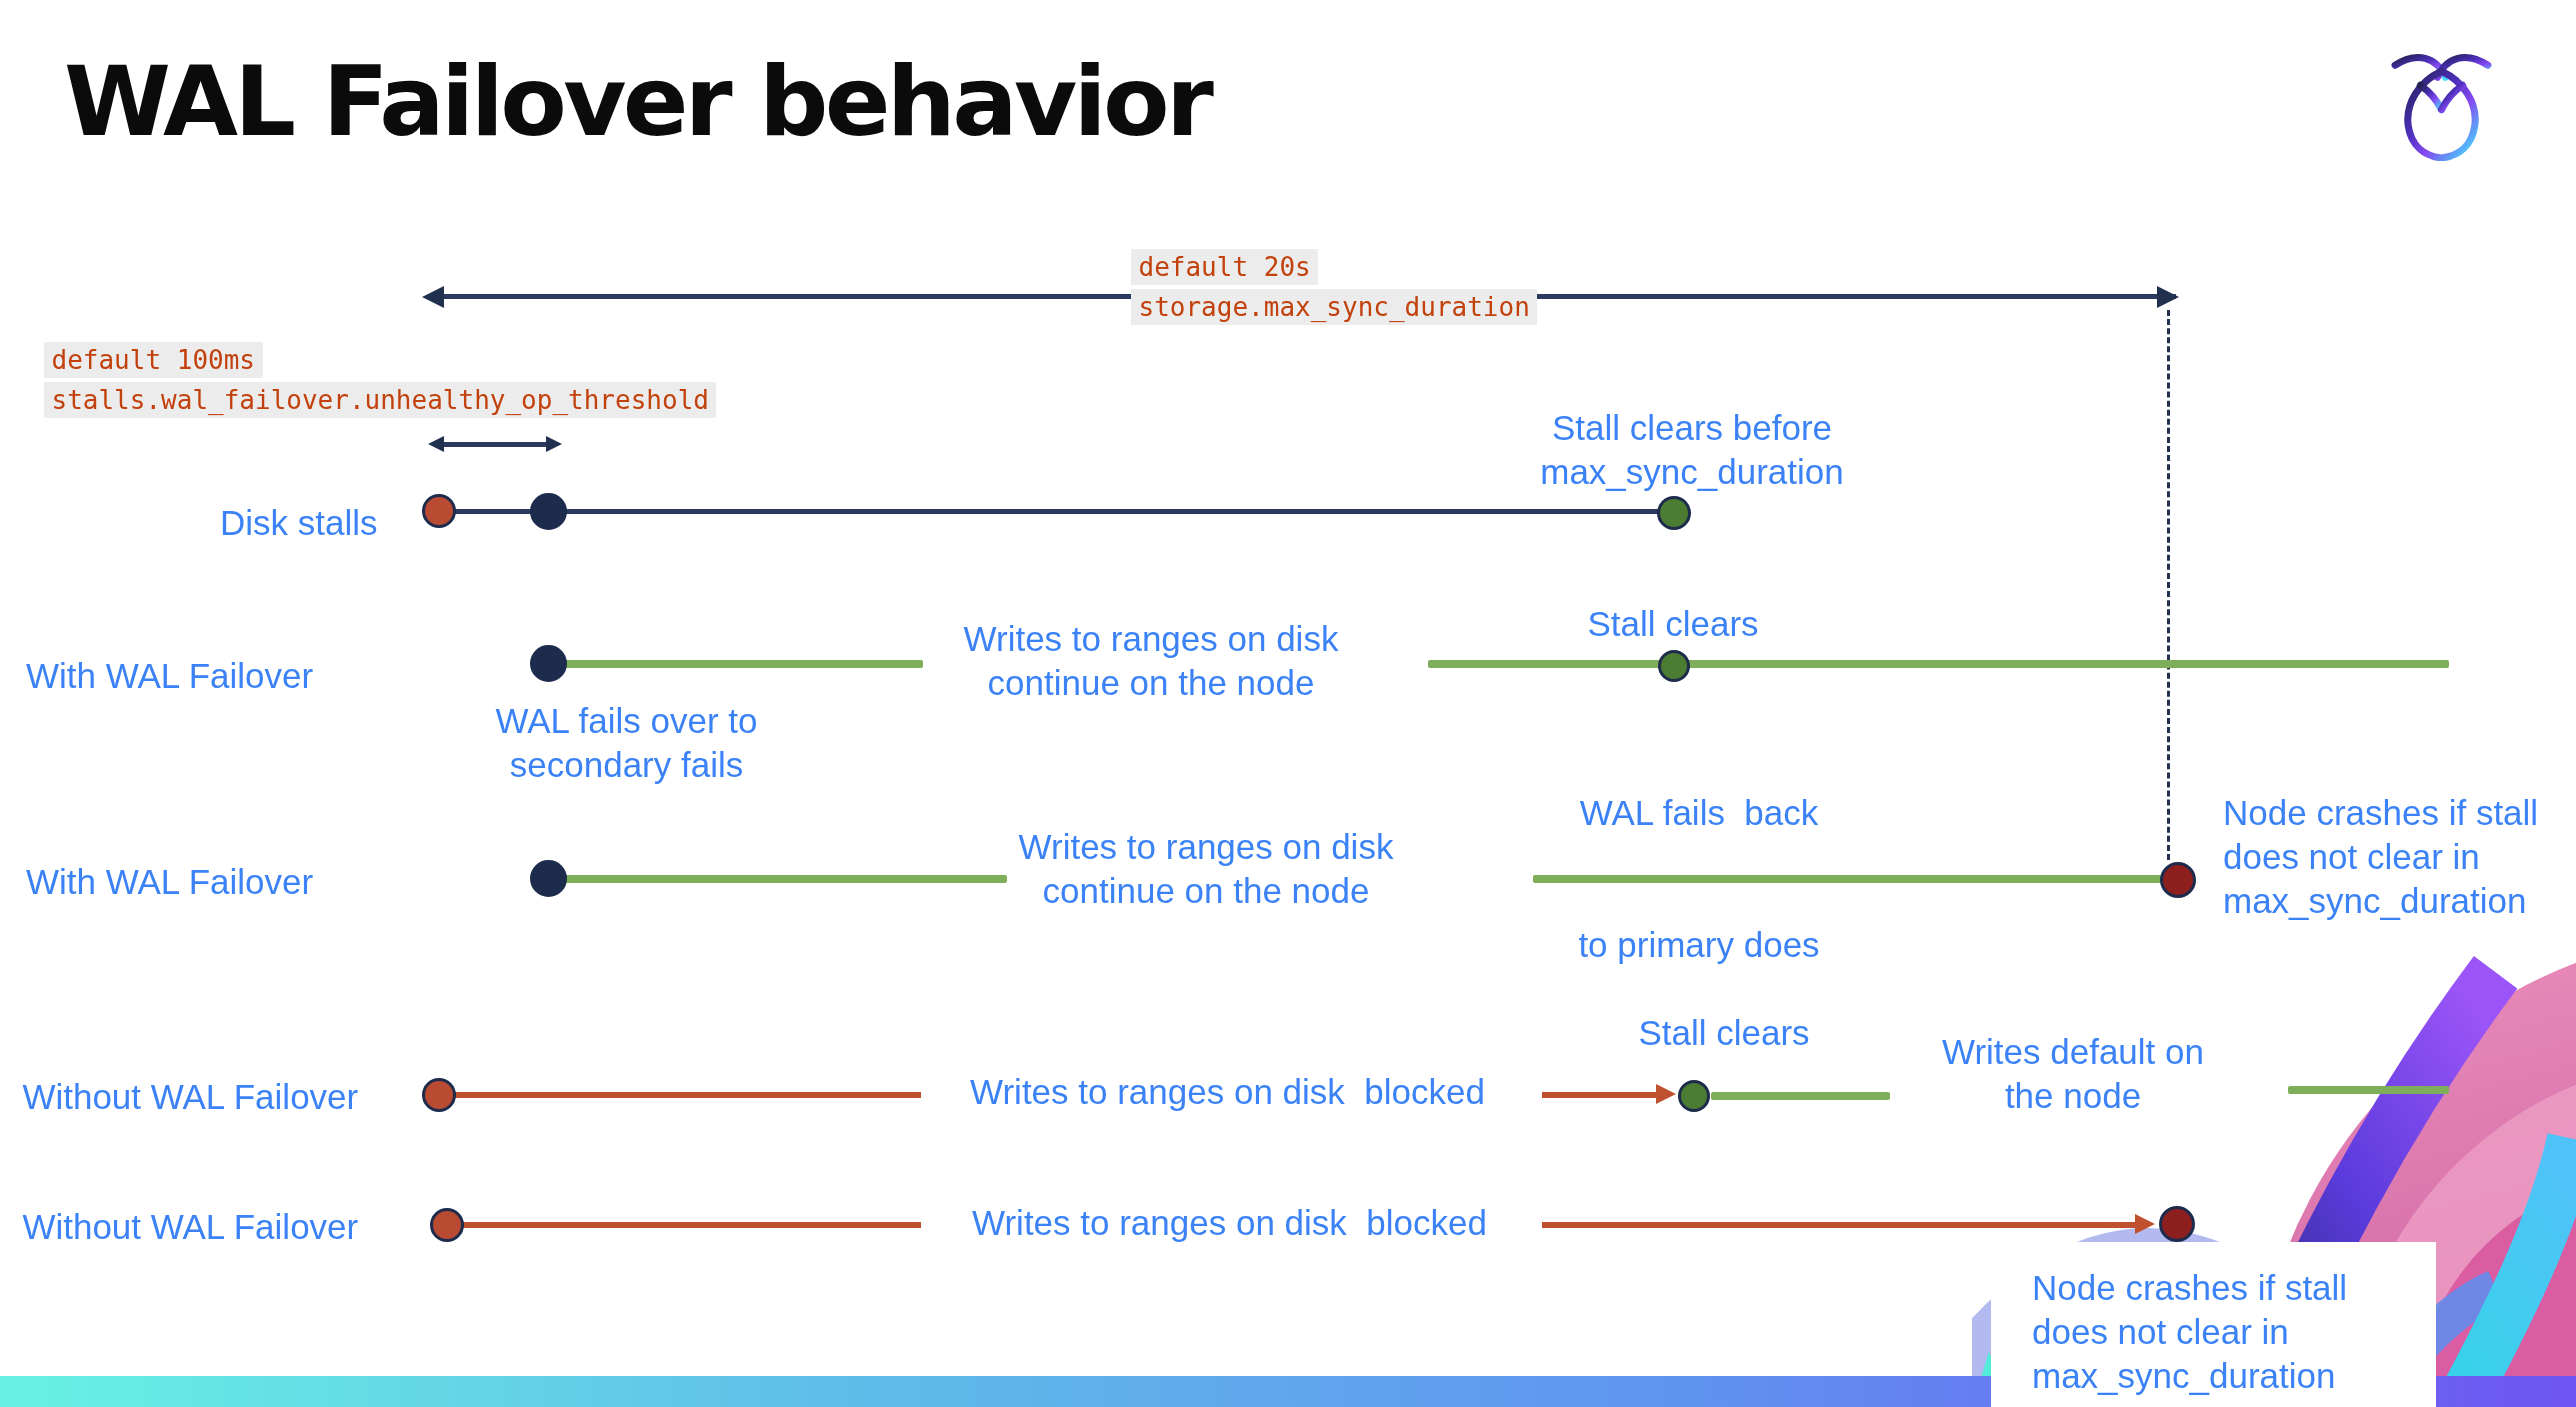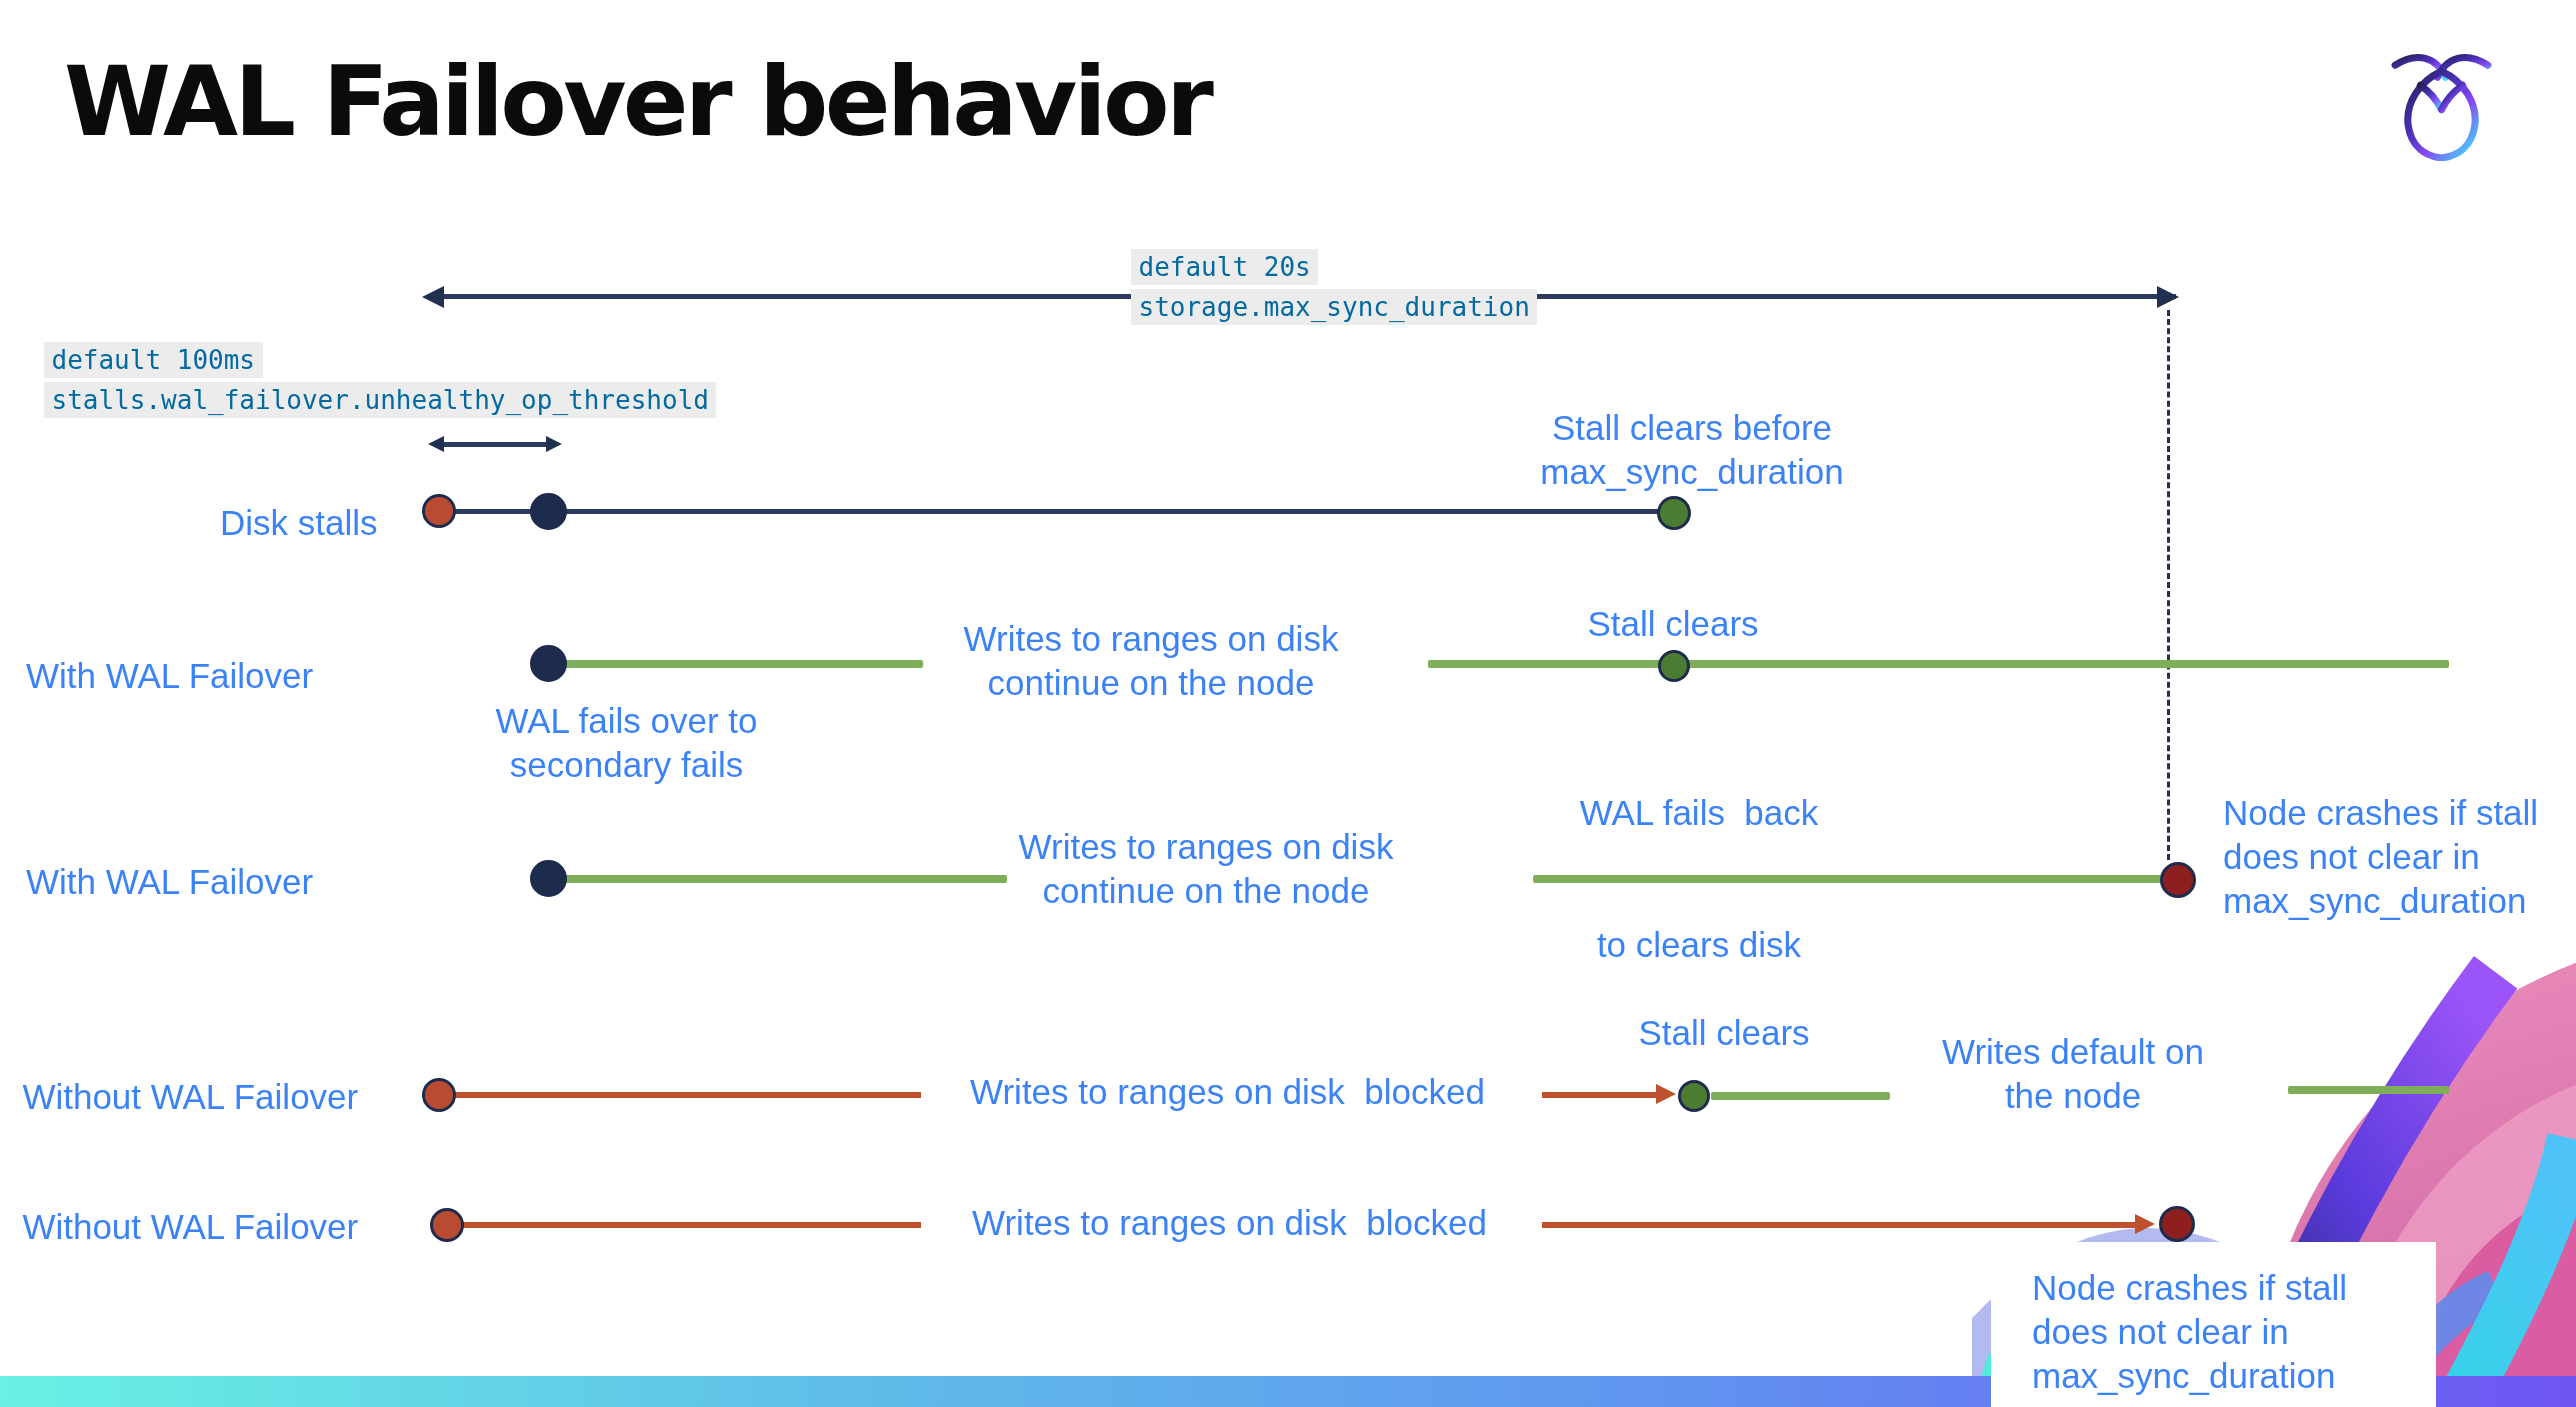--- a/index.html
+++ b/index.html
@@ -5,21 +5,21 @@
   html,body{margin:0;padding:0;background:#ffffff;}
   #slide{position:relative;width:2576px;height:1408px;background:#ffffff;overflow:hidden;
          font-family:"Liberation Sans",sans-serif;color:#141414;}
 
   
   .title{position:absolute;left:64px;top:45px;font-family:"DejaVu Sans","Liberation Sans",sans-serif;
          font-weight:800;font-size:97px;letter-spacing:-3.7px;color:#0b0b0b;}
 
   
   .codeblock{position:absolute;display:flex;flex-direction:column;align-items:flex-start;gap:4.7px;z-index:6;}
-  .codeline{font-family:"DejaVu Sans Mono","Liberation Mono",monospace;font-size:26px;color:#0369a1;
+  .codeline{font-family:"DejaVu Sans Mono","Liberation Mono",monospace;font-size:26px;color:#c2410c;
             background:#ececec;padding:2.8px 7.5px;white-space:pre;}
 
   
   .lbl{position:absolute;font-size:35px;line-height:44px;color:#3b82f6;z-index:5;}
   .center{text-align:center;}
   .pre{white-space:pre-wrap;}
 
   
   .hline{position:absolute;z-index:3;}
   .navyline{background:#2b3a5e;height:4.7px;}
@@ -147,21 +147,21 @@
     <div>WAL fails over to</div>
     <div>secondary fails</div>
   </div>
   <div class="lbl center" style="left:936px;top:617px;width:430px;">
     <div>Writes to ranges on disk</div>
     <div>continue on the node</div>
   </div>
   <div class="lbl center" style="left:1533px;top:602px;width:280px;">Stall clears</div>
   <div class="lbl center pre" style="left:1531px;top:703px;width:336px;">
     <div class="pre">WAL fails  back</div>
-    <div>to clears disk</div>
+    <div>to primary does</div>
   </div>
 
   <div class="lbl" style="left:26px;top:860px;">With WAL Failover</div>
   <div class="hline greenline" style="left:556px;top:875px;width:451px;"></div>
   <div class="hline greenline" style="left:1533px;top:875px;width:637px;"></div>
   <div class="dot navy" style="left:530px;top:860px;width:37px;height:37px;"></div>
   <div class="dot darkred" style="left:2160px;top:862px;width:36px;height:36px;"></div>
   <div class="lbl center" style="left:991px;top:825px;width:430px;">
     <div>Writes to ranges on disk</div>
     <div>continue on the node</div>

